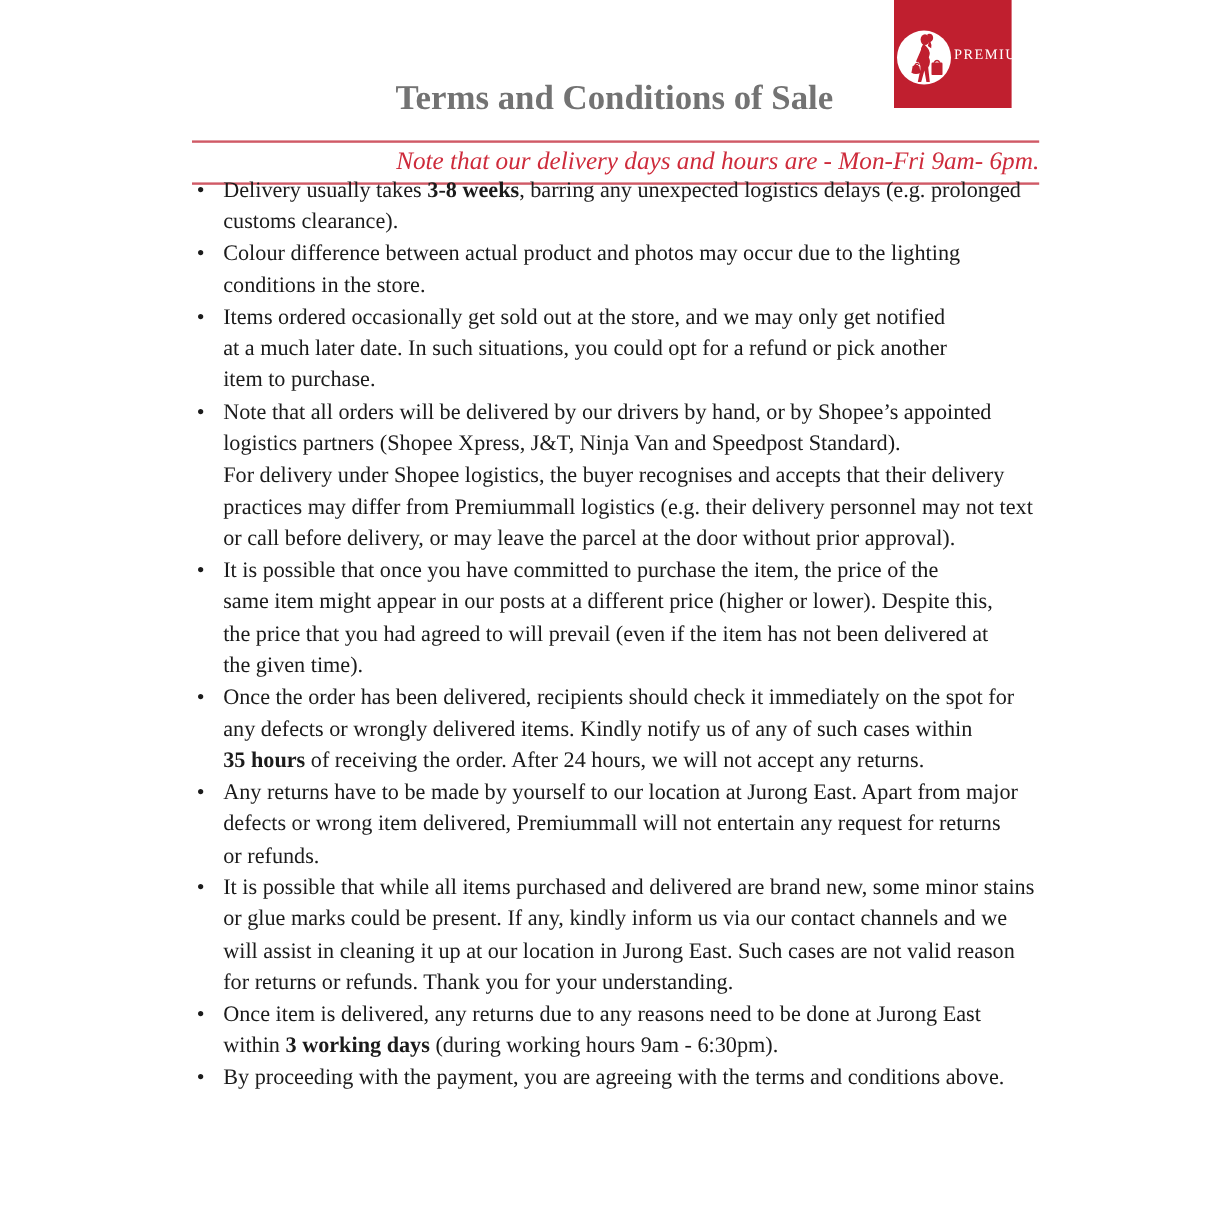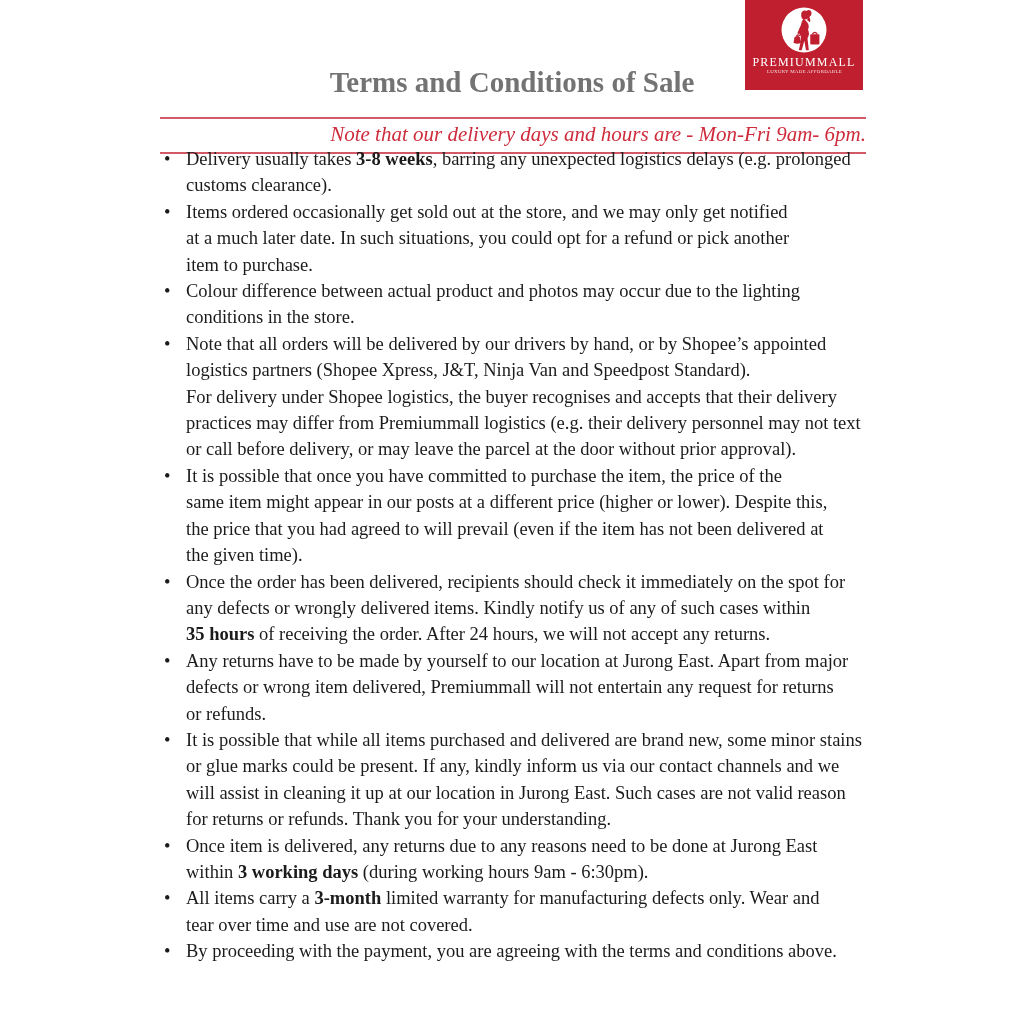--- a/index.html
+++ b/index.html
@@ -7,23 +7,23 @@
     position:relative;
     width:1024px;height:1024px;
     background:#ffffff;
     font-family:"Liberation Serif","DejaVu Serif",serif;
     color:#1b1b1b;
     overflow:hidden;
   }
   
   .logo{
     position:absolute;top:0;left:745px;
-    width:118px;height:90px;
+    width:98px;height:90px;
     background:var(--brand-red,#c01f2f);
-    display:flex;flex-direction:column;align-items:center;
+    display:flex;flex-direction:row;align-items:center;
   }
   .logo-circle{width:50px;height:50px;margin-top:5px;}
   .logo-circle svg{display:block;width:50px;height:50px;}
   .logo-brand{
     color:#ffffff;font-size:12px;letter-spacing:1.2px;
     line-height:13px;margin-top:1px;white-space:nowrap;
   }
   .logo-tagline{
     color:rgba(255,255,255,.85);font-size:8px;letter-spacing:.4px;
     transform:scale(.62);transform-origin:center top;
@@ -107,25 +107,25 @@
 
   <h1 class="title">Terms and Conditions of Sale</h1>
 
   <div class="note-band">
     <div class="note-text">Note that our delivery days and hours are - Mon-Fri 9am- 6pm.</div>
   </div>
 
   <ul class="terms">
       <li><span>Delivery usually takes </span><b>3-8 weeks</b><span>, barring any unexpected logistics delays (e.g. prolonged
 customs clearance).</span></li>
+      <li><span>Colour difference between actual product and photos may occur due to the lighting
+conditions in the store.</span></li>
       <li><span>Items ordered occasionally get sold out at the store, and we may only get notified
 at a much later date. In such situations, you could opt for a refund or pick another
 item to purchase.</span></li>
-      <li><span>Colour difference between actual product and photos may occur due to the lighting
-conditions in the store.</span></li>
       <li><span>Note that all orders will be delivered by our drivers by hand, or by Shopee’s appointed
 logistics partners (Shopee Xpress, J&amp;T, Ninja Van and Speedpost Standard).
 For delivery under Shopee logistics, the buyer recognises and accepts that their delivery
 practices may differ from Premiummall logistics (e.g. their delivery personnel may not text
 or call before delivery, or may leave the parcel at the door without prior approval).</span></li>
       <li><span>It is possible that once you have committed to purchase the item, the price of the
 same item might appear in our posts at a different price (higher or lower). Despite this,
 the price that you had agreed to will prevail (even if the item has not been delivered at
 the given time).</span></li>
       <li><span>Once the order has been delivered, recipients should check it immediately on the spot for
@@ -133,18 +133,16 @@
 </span><b>35 hours</b><span> of receiving the order. After 24 hours, we will not accept any returns.</span></li>
       <li><span>Any returns have to be made by yourself to our location at Jurong East. Apart from major
 defects or wrong item delivered, Premiummall will not entertain any request for returns
 or refunds.</span></li>
       <li><span>It is possible that while all items purchased and delivered are brand new, some minor stains
 or glue marks could be present. If any, kindly inform us via our contact channels and we
 will assist in cleaning it up at our location in Jurong East. Such cases are not valid reason
 for returns or refunds. Thank you for your understanding.</span></li>
       <li><span>Once item is delivered, any returns due to any reasons need to be done at Jurong East
 within </span><b>3 working days</b><span> (during working hours 9am - 6:30pm).</span></li>
-      <li><span>All items carry a </span><b>3-month</b><span> limited warranty for manufacturing defects only. Wear and
-tear over time and use are not covered.</span></li>
       <li><span>By proceeding with the payment, you are agreeing with the terms and conditions above.</span></li>
     </ul>
 
 </div>
 
 </body></html>

